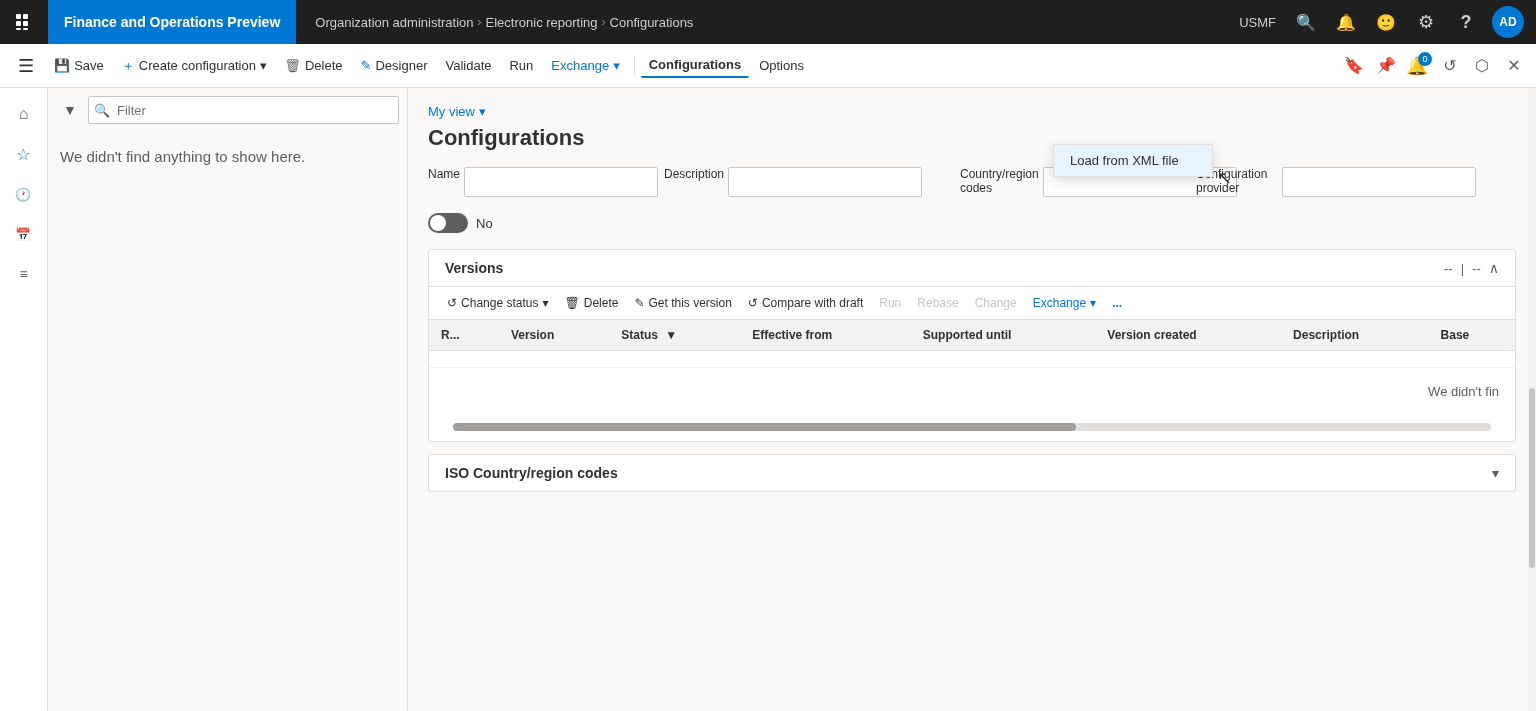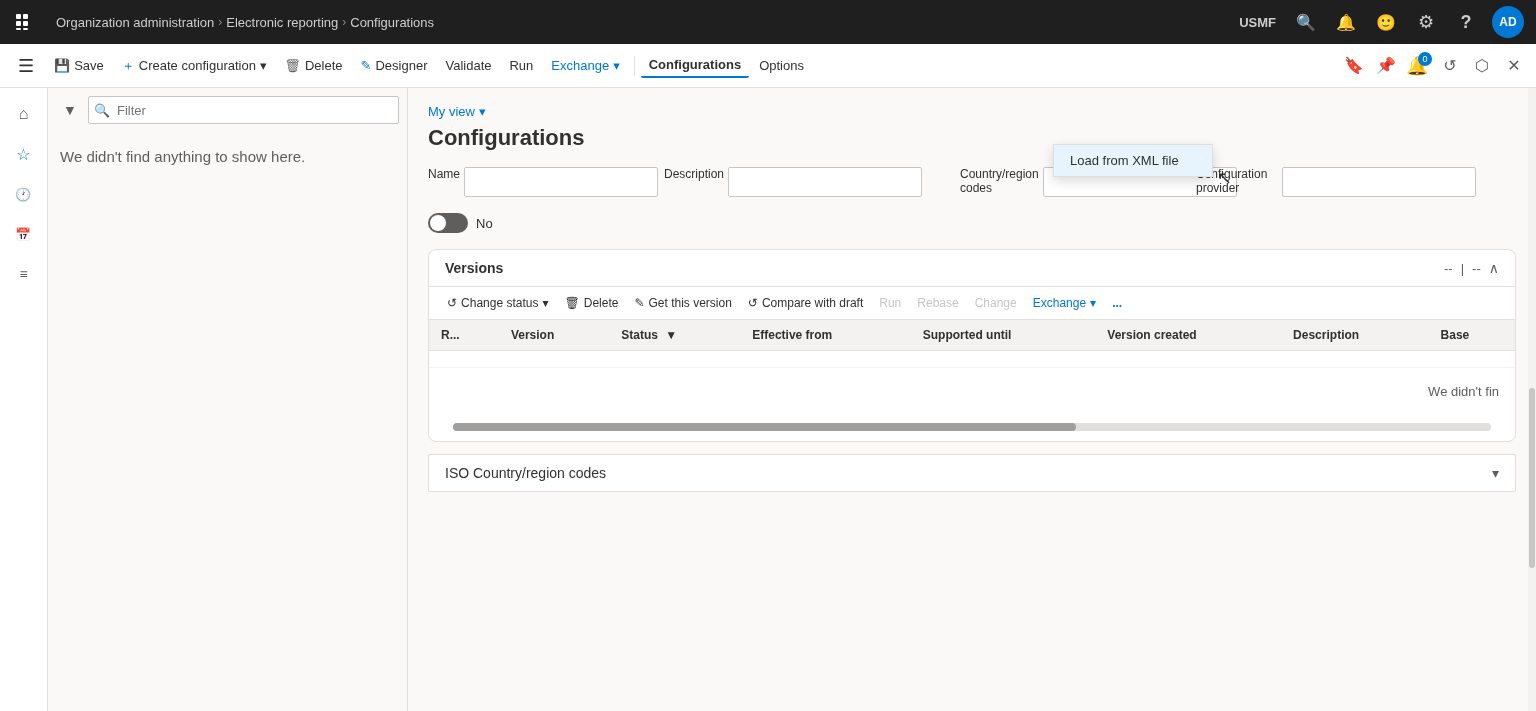--- a/index.html
+++ b/index.html
@@ -31,30 +31,31 @@
       font-weight: 600;
       color: #fff;
       white-space: nowrap;
     }
     .top-nav-breadcrumb {
       display: flex; align-items: center;
       padding: 0 8px;
       font-size: 13px;
       color: #ccc;
       gap: 4px;
+      margin-left: 11px;
     }
     .breadcrumb-sep { color: #888; font-size: 12px; }
     .top-nav-right {
       margin-left: auto;
       display: flex; align-items: center;
       gap: 4px;
       padding-right: 8px;
     }
     .top-nav-user-label {
-      font-size: 13px; color: #ccc; padding: 0 8px; font-weight: bold;
+      font-size: 13px; color: #ccc; padding: 0 8px;
     }
     .top-nav-icon-btn {
       width: 36px; height: 44px;
       display: flex; align-items: center; justify-content: center;
       cursor: pointer; color: #ccc; font-size: 16px;
     }
     .top-nav-avatar {
       width: 32px; height: 32px; border-radius: 50%;
       background: #0078d4;
       display: flex; align-items: center; justify-content: center;
@@ -218,21 +219,21 @@
       width: 16px; height: 16px; border-radius: 50%;
       background: #fff; position: absolute; top: 2px; left: 2px;
       transition: left 0.2s;
     }
     .toggle-label { font-size: 13px; color: #323130; }
 
     
     .section {
       background: #fff;
       border: 1px solid #e1dfdd;
-      border-radius: 8px;
+      border-radius: 3px;
       margin-top: 16px;
     }
     .section-header {
       display: flex; align-items: center; justify-content: space-between;
       padding: 10px 16px;
       border-bottom: 1px solid #e1dfdd;
     }
     .section-title { font-size: 14px; font-weight: 600; color: #323130; }
     .section-header-right {
       display: flex; align-items: center; gap: 8px; font-size: 13px; color: #605e5c;
@@ -287,36 +288,37 @@
     .scroll-bar-thumb {
       height: 8px; width: 60%; background: #a19f9d; border-radius: 4px;
     }
 
     
     .iso-section-header {
       display: flex; align-items: center; justify-content: space-between;
       padding: 10px 16px;
       background: #fff; border: 1px solid #e1dfdd; border-radius: 2px; margin-top: 12px;
     }
-    .iso-title { font-size: 14px; font-weight: 400; color: #323130; }
+    .iso-title { font-size: 14px; font-weight: 700; color: #323130; }
   </style>
 </head>
 <body>
 
 <div class="top-nav">
   <div class="top-nav-app-icon">
     <svg viewBox="0 0 20 20" xmlns="http://www.w3.org/2000/svg">
       <rect x="2" y="2" width="5" height="5" rx="1"></rect>
       <rect x="9" y="2" width="5" height="5" rx="1"></rect>
       <rect x="2" y="9" width="5" height="5" rx="1"></rect>
       <rect x="9" y="9" width="5" height="5" rx="1"></rect>
       <rect x="2" y="16" width="5" height="2" rx="1"></rect>
       <rect x="9" y="16" width="5" height="2" rx="1"></rect>
     </svg>
   </div>
+  <div class="top-nav-title">Finance and Operations Preview</div>
   <div class="top-nav-breadcrumb">
     <span style="color:#ccc;cursor:pointer">Organization administration</span>
     <span class="breadcrumb-sep">›</span>
     <span style="color:#ccc;cursor:pointer">Electronic reporting</span>
     <span class="breadcrumb-sep">›</span>
     <span style="color:#ccc;cursor:pointer">Configurations</span>
   </div>
   <div class="top-nav-right">
     <div class="top-nav-user-label">USMF</div>
     <div class="top-nav-icon-btn" title="Search">🔍</div>

